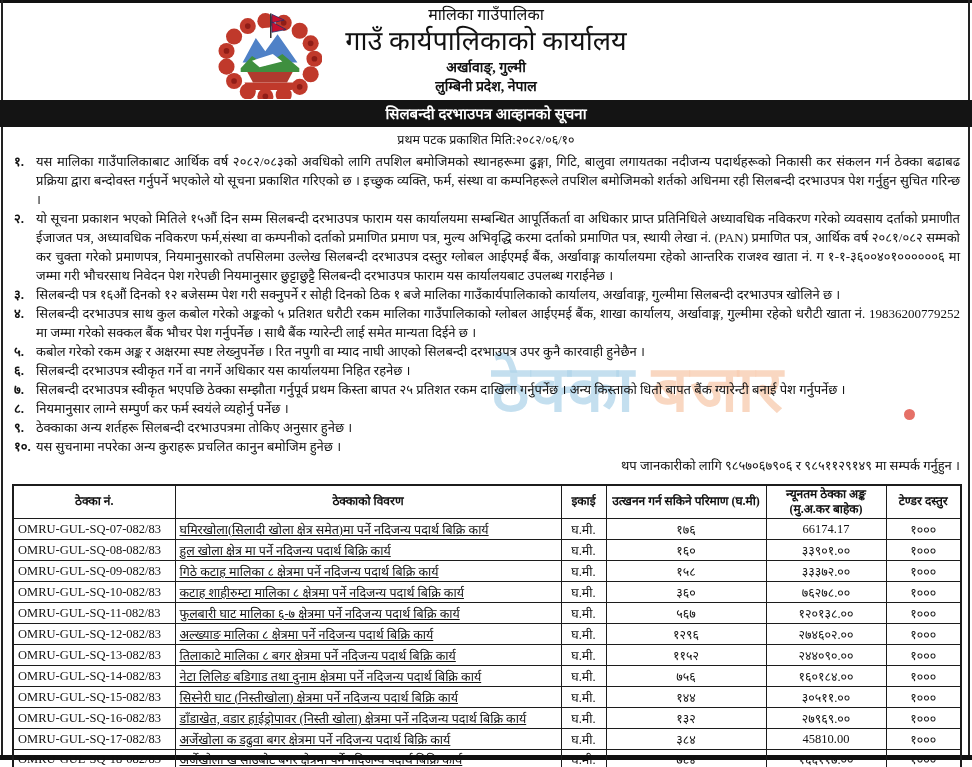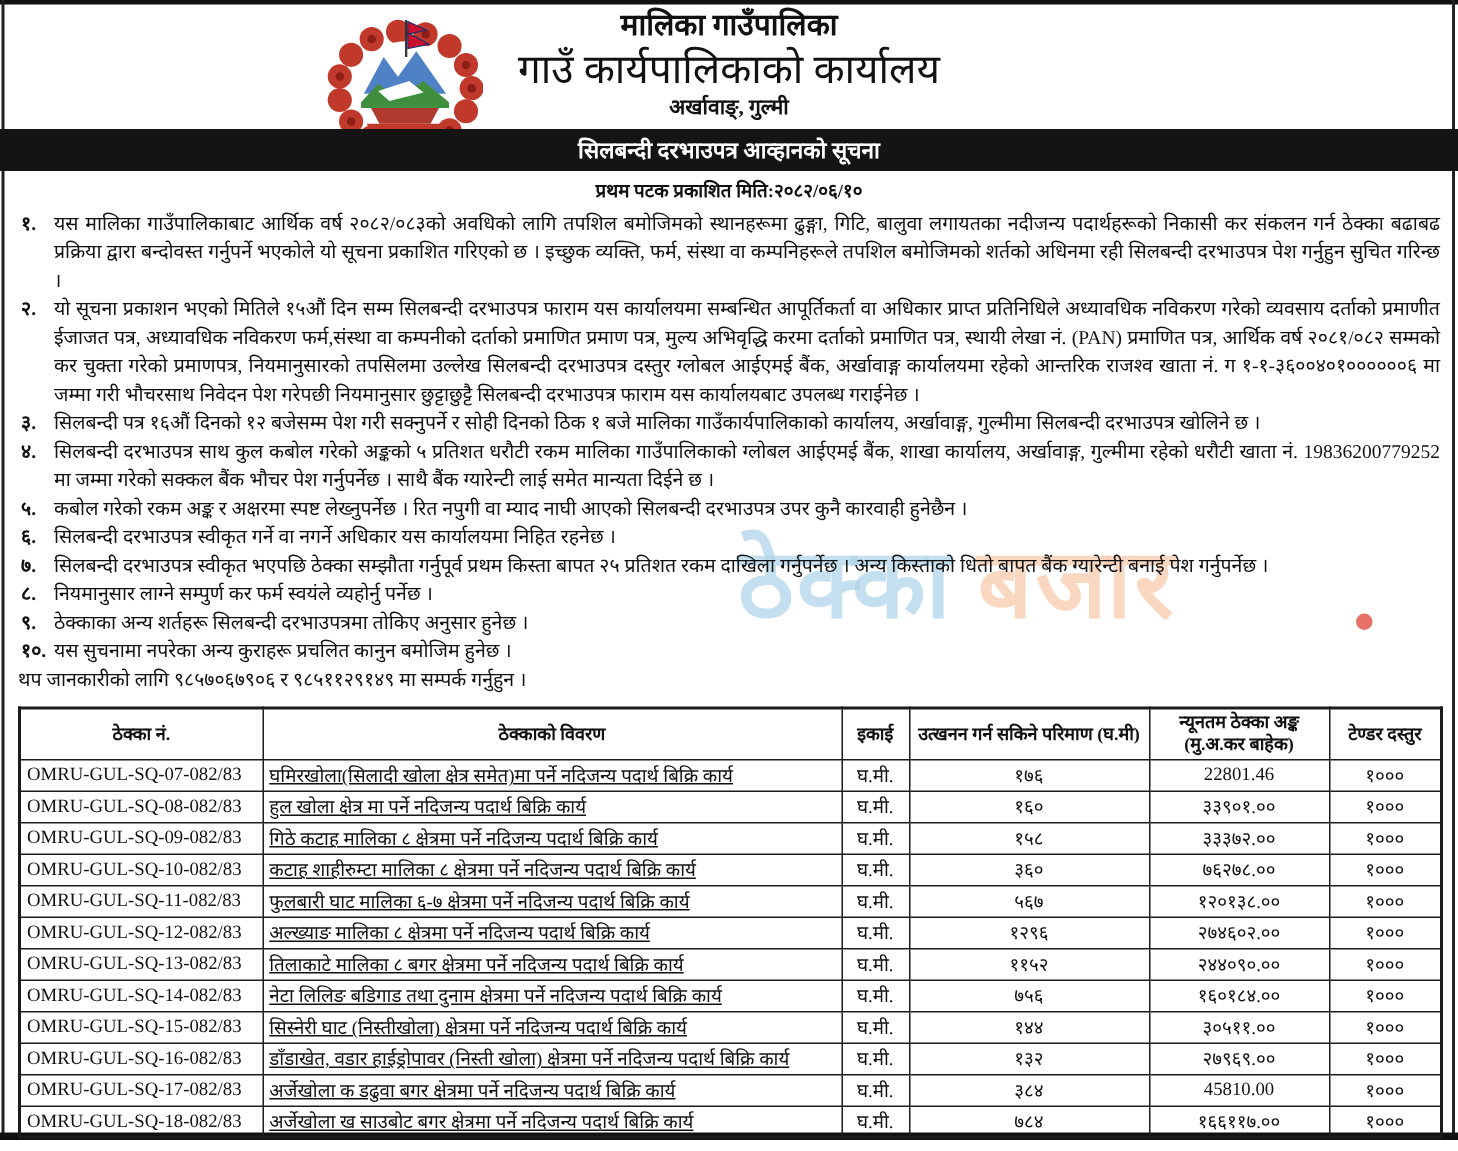--- a/index.html
+++ b/index.html
@@ -8,35 +8,35 @@
   .edge-top{position:absolute;left:0;top:0;width:972px;height:3px;background:#111;}
   .edge-bottom{position:absolute;left:0;top:755px;width:972px;height:5px;background:#111;}
   .edge-left{position:absolute;left:1px;top:0;width:2px;height:760px;background:#222;}
   .edge-right{position:absolute;left:968px;top:0;width:2px;height:760px;background:#222;}
 
   .content{position:relative;z-index:1;padding:6px 12px 0 12px;}
 
   .logo{position:absolute;left:218px;top:11px;width:104px;height:88px;}
 
   .head{ text-align:center; line-height:1.15;}
-  .head .h1{font-size:20px;font-weight:bold;}
+  .head .h1{font-size:16px;font-weight:normal;}
   .head .h2{font-size:27px;font-weight:normal;margin-top:2px;}
   .head .h3{font-size:14px;font-weight:bold;margin-top:3px;}
   .head .h4{font-size:14px;font-weight:bold;margin-top:2px;}
 
   .titlebar{margin:5px -12px 0 -12px;background:#141414;color:#fff;text-align:center;
             font-size:15px;font-weight:bold;padding:3px 0 4px 0;}
-  .dateline{text-align:center;font-size:12.5px;font-weight:bold;margin-top:4px;}
+  .dateline{text-align:center;font-size:12.5px;font-weight:normal;margin-top:4px;}
 
   .notice{margin-top:4px;font-size:13px;line-height:19px;}
   .notice .li{display:flex;}
   .notice .num{flex:0 0 22px;padding-left:2px;font-weight:bold;}
   .notice .txt{flex:1;text-align:justify;}
 
-  .contact{font-size:13px;line-height:19px;margin-top:0;}
+  .contact{font-size:13px;line-height:19px;margin-top:0;text-align:right;}
 
   .watermark{position:absolute;left:492px;top:343px;z-index:0;font-weight:bold;
              font-size:64px;white-space:nowrap;letter-spacing:2px;pointer-events:none;}
   .wm-blue{color:rgba(176,212,233,0.75);}
   .wm-orange{color:rgba(247,205,178,0.8);margin-left:16px;}
   .wm-dot{position:absolute;left:412px;top:66px;width:11px;height:11px;border-radius:50%;
           background:rgba(224,87,76,0.85);}
 
   table.tender{border-collapse:collapse;width:948px;margin-top:9px;table-layout:fixed;background:transparent;}
   table.tender th,table.tender td{border:1px solid #1c1c1c;padding:1px 4px;box-sizing:border-box;}
@@ -98,20 +98,21 @@
     <rect x="55" y="2" width="1.6" height="26" fill="#333"></rect>
     <polygon points="57,3 70,9 57,12" fill="#c8102e" stroke="#1b2e6e" stroke-width="0.8"></polygon>
     <polygon points="57,11 72,19 57,22" fill="#c8102e" stroke="#1b2e6e" stroke-width="0.8"></polygon>
   </svg>
 
   <div class="content">
     <div class="head">
       <div class="h1">मालिका गाउँपालिका</div>
       <div class="h2">गाउँ कार्यपालिकाको कार्यालय</div>
       <div class="h3">अर्खावाङ्, गुल्मी</div>
+      <div class="h4">लुम्बिनी प्रदेश, नेपाल</div>
     </div>
 
     <div class="titlebar">सिलबन्दी दरभाउपत्र आव्हानको सूचना</div>
     <div class="dateline">प्रथम पटक प्रकाशित मिति:२०८२/०६/१०</div>
 
     <div class="notice">
         <div class="li">
           <span class="num">१.</span>
           <span class="txt">यस मालिका गाउँपालिकाबाट आर्थिक वर्ष २०८२/०८३को अवधिको लागि तपशिल बमोजिमको स्थानहरूमा ढुङ्गा, गिटि, बालुवा लगायतका नदीजन्य पदार्थहरूको निकासी कर संकलन गर्न ठेक्का बढाबढ प्रक्रिया द्वारा बन्दोवस्त गर्नुपर्ने भएकोले यो सूचना प्रकाशित गरिएको छ । इच्छुक व्यक्ति, फर्म, संस्था वा कम्पनिहरूले तपशिल बमोजिमको शर्तको अधिनमा रही सिलबन्दी दरभाउपत्र पेश गर्नुहुन सुचित गरिन्छ ।</span>
         </div>
@@ -173,21 +174,21 @@
           <th>न्यूनतम ठेक्का अङ्क (मु.अ.कर बाहेक)</th>
           <th>टेण्डर दस्तुर</th>
         </tr>
       </thead>
       <tbody>
           <tr>
             <td class="c-id">OMRU-GUL-SQ-07-082/83</td>
             <td class="c-desc">घमिरखोला(सिलादी खोला क्षेत्र समेत)मा पर्ने नदिजन्य पदार्थ बिक्रि कार्य</td>
             <td class="c-unit">घ.मी.</td>
             <td class="c-qty">१७६</td>
-            <td class="c-amt">22801.46</td>
+            <td class="c-amt">66174.17</td>
             <td class="c-fee">१०००</td>
           </tr>
           <tr>
             <td class="c-id">OMRU-GUL-SQ-08-082/83</td>
             <td class="c-desc">हुल खोला क्षेत्र मा पर्ने नदिजन्य पदार्थ बिक्रि कार्य</td>
             <td class="c-unit">घ.मी.</td>
             <td class="c-qty">१६०</td>
             <td class="c-amt">३३९०१.००</td>
             <td class="c-fee">१०००</td>
           </tr>

